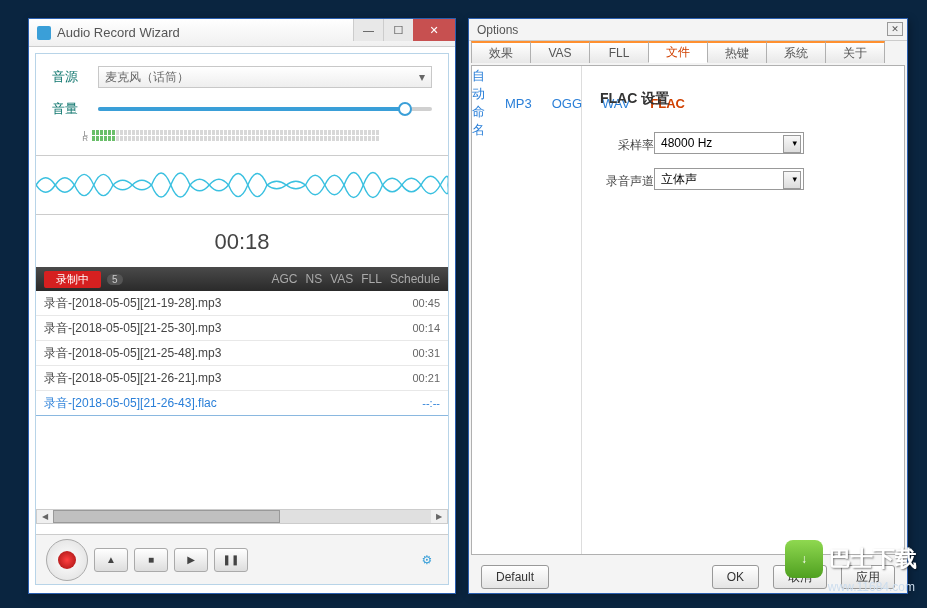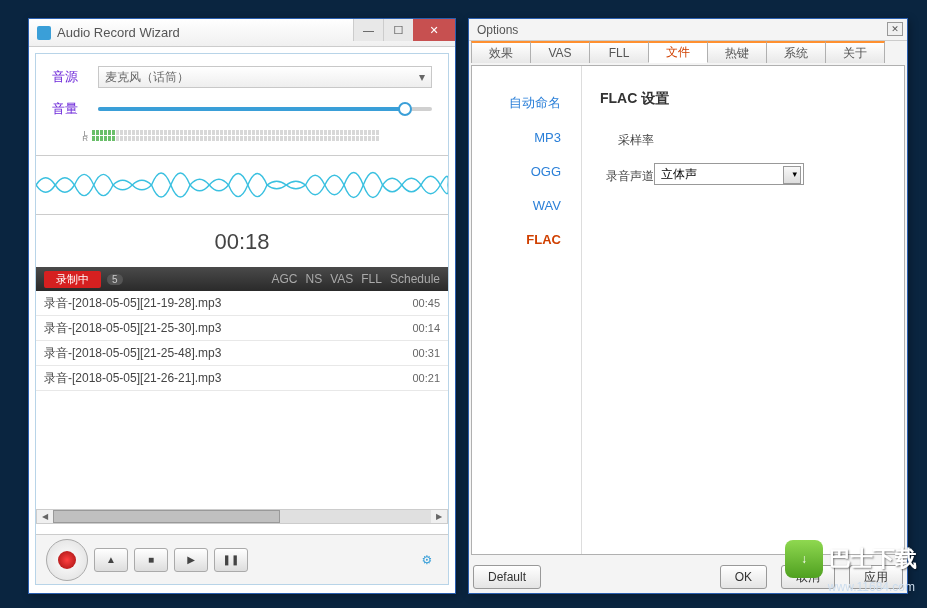--- a/index.html
+++ b/index.html
@@ -9,21 +9,21 @@
 .options-window{left:468px;top:18px;width:440px;height:576px;background:#f4f4f4}
 .titlebar{height:28px;background:linear-gradient(#fff,#f0f0f0);border-bottom:1px solid #ccc;display:flex;align-items:center;padding-left:8px;position:relative}
 .app-icon{width:14px;height:14px;background:#3a9fd8;margin-right:6px;border-radius:2px}
 .title-text{color:#555;font-size:13px}
 .win-controls{position:absolute;right:0;top:0;display:flex;height:22px}
 .win-btn{width:30px;height:22px;display:flex;align-items:center;justify-content:center;font-size:11px;color:#444}
 .win-btn.close{background:#c75050;color:#fff;width:42px}
 .win-btn.min,.win-btn.max{background:#e8e8e8;border-left:1px solid #ccc}
 .main-body{padding:12px 16px;border:1px solid #b8d4e8;margin:6px;background:#fff;height:calc(100% - 42px);display:flex;flex-direction:column}
 .form-row{display:flex;align-items:center;margin-bottom:12px;gap:10px}
-.form-label{width:36px;color:#6d28d9;font-size:13px}
+.form-label{width:36px;color:#0f766e;font-size:13px}
 .dropdown{flex:1;height:22px;border:1px solid #c8c8c8;background:linear-gradient(#fff,#eee);display:flex;align-items:center;padding:0 6px;position:relative;color:#666}
 .dropdown::after{content:"▾";position:absolute;right:6px;color:#666}
 .slider-track{flex:1;height:4px;background:#d0d0d0;border-radius:2px;position:relative}
 .slider-fill{height:100%;background:#3a9fd8;width:92%;border-radius:2px}
 .slider-thumb{width:14px;height:14px;background:#fff;border:2px solid #3a9fd8;border-radius:50%;position:absolute;right:6%;top:-5px}
 .level-row{display:flex;align-items:center;gap:4px;margin-bottom:8px}
 .level-label{width:36px;text-align:right;font-size:8px;color:#888;line-height:5px}
 .level-meter{flex:1;display:flex;flex-direction:column;gap:1px}
 .level-bar{height:5px;display:flex;gap:1px}
 .seg{width:3px;height:5px;background:#d8d8d8}
@@ -52,31 +52,31 @@
 .ctrl-spacer{flex:1}
 .settings-btn{width:22px;height:22px;color:#3a9fd8;font-size:16px;display:flex;align-items:center;justify-content:center}
 
 .opt-title{height:22px;display:flex;align-items:center;padding:0 8px;color:#555;border-bottom:1px solid #ccc;position:relative}
 .opt-close{position:absolute;right:4px;top:3px;width:16px;height:14px;border:1px solid #999;background:#f0f0f0;display:flex;align-items:center;justify-content:center;font-size:9px}
 .tabs{display:flex;height:24px;background:#f4f4f4;padding-left:2px;gap:0}
 .tab{width:60px;height:22px;background:linear-gradient(#fff,#e8e8e8);border:1px solid #b0b0b0;border-bottom:none;display:flex;align-items:center;justify-content:center;color:#555;margin-right:-1px;font-size:12px}
 .tab.active{background:#fff;border-bottom:1px solid #fff;position:relative;z-index:2;color:#d04000;font-weight:400}
 .tab.accent{border-top:2px solid #ff9030}
 .tab-body{background:#fff;border:1px solid #b0b0b0;margin:0 2px 2px;height:490px;display:flex}
-.subtabs{width:110px;border-right:1px solid #ddd;display:flex;flex-direction:column;padding-top:20px}
+.subtabs{width:110px;border-right:1px solid #ddd;display:flex;flex-direction:row;padding-top:20px}
 .subtab{height:34px;display:flex;align-items:center;justify-content:flex-end;padding-right:20px;color:#2a7fd8;font-size:13px}
 .subtab.active{color:#d04000;font-weight:700}
 .settings-panel{flex:1;padding:24px 18px}
 .panel-title{font-size:14px;color:#333;font-weight:600;margin-bottom:24px}
 .setting-row{display:flex;align-items:flex-end;margin-bottom:14px;gap:0}
 .setting-label{width:54px;text-align:right;color:#444;font-size:12px}
 .setting-select{width:150px;height:22px;border:1px solid #999;background:#fff;padding:0 6px;display:flex;align-items:center;position:relative;font-size:12px}
 .setting-select::after{content:"";position:absolute;right:2px;top:2px;width:16px;height:16px;background:linear-gradient(#f8f8f8,#ddd);border:1px solid #999}
 .setting-select::before{content:"▾";position:absolute;right:6px;z-index:2;font-size:9px}
-.bottom-buttons{display:flex;padding:8px 4px;gap:14px;align-items:center}
+.bottom-buttons{display:flex;padding:8px 12px;gap:14px;align-items:center}
 .btn{height:24px;padding:0 14px;background:linear-gradient(#fff,#e4e4e4);border:1px solid #999;border-radius:3px;display:flex;align-items:center;font-size:12px;color:#333}
 .btn-spacer{flex:1}
 .watermark{position:absolute;right:10px;bottom:30px;display:flex;align-items:center;gap:6px}
 .wm-icon{width:38px;height:38px;background:linear-gradient(#8fd850,#4fa020);border-radius:8px;position:relative;display:flex;align-items:center;justify-content:center;color:#fff;font-size:22px;font-weight:bold}
 .wm-text{color:#fff;font-size:22px;font-weight:bold;text-shadow:1px 1px 2px rgba(0,0,0,.5)}
 .wm-url{position:absolute;right:12px;bottom:14px;color:#cde;font-size:12px}
 </style>
 </head>
 <body>
 
@@ -285,20 +285,24 @@
           <span class="rec-time">00:14</span>
         </div>
         <div class="rec-item">
           <span>录音-[2018-05-05][21-25-48].mp3</span>
           <span class="rec-time">00:31</span>
         </div>
         <div class="rec-item">
           <span>录音-[2018-05-05][21-26-21].mp3</span>
           <span class="rec-time">00:21</span>
         </div>
+        <div class="rec-item active">
+          <span>录音-[2018-05-05][21-26-43].flac</span>
+          <span class="rec-time">--:--</span>
+        </div>
       </div>
     <div class="spacer"></div>
     <div class="scrollbar">
       <div class="scroll-btn">◀</div>
       <div class="scroll-track">
         <div class="scroll-thumb"></div>
       </div>
       <div class="scroll-btn">▶</div>
     </div>
     <div class="controls">
@@ -336,20 +340,23 @@
         <div class="subtab">自动命名</div>
         <div class="subtab">MP3</div>
         <div class="subtab">OGG</div>
         <div class="subtab">WAV</div>
         <div class="subtab active">FLAC</div>
       </div>
     <div class="settings-panel">
       <div class="panel-title">FLAC 设置</div>
       <div class="setting-row">
         <span class="setting-label">采样率</span>
+        <div class="setting-select">
+          <span>48000 Hz</span>
+        </div>
       </div>
       <div class="setting-row">
         <span class="setting-label">录音声道</span>
         <div class="setting-select">
           <span>立体声</span>
         </div>
       </div>
     </div>
   </div>
   <div class="bottom-buttons">

